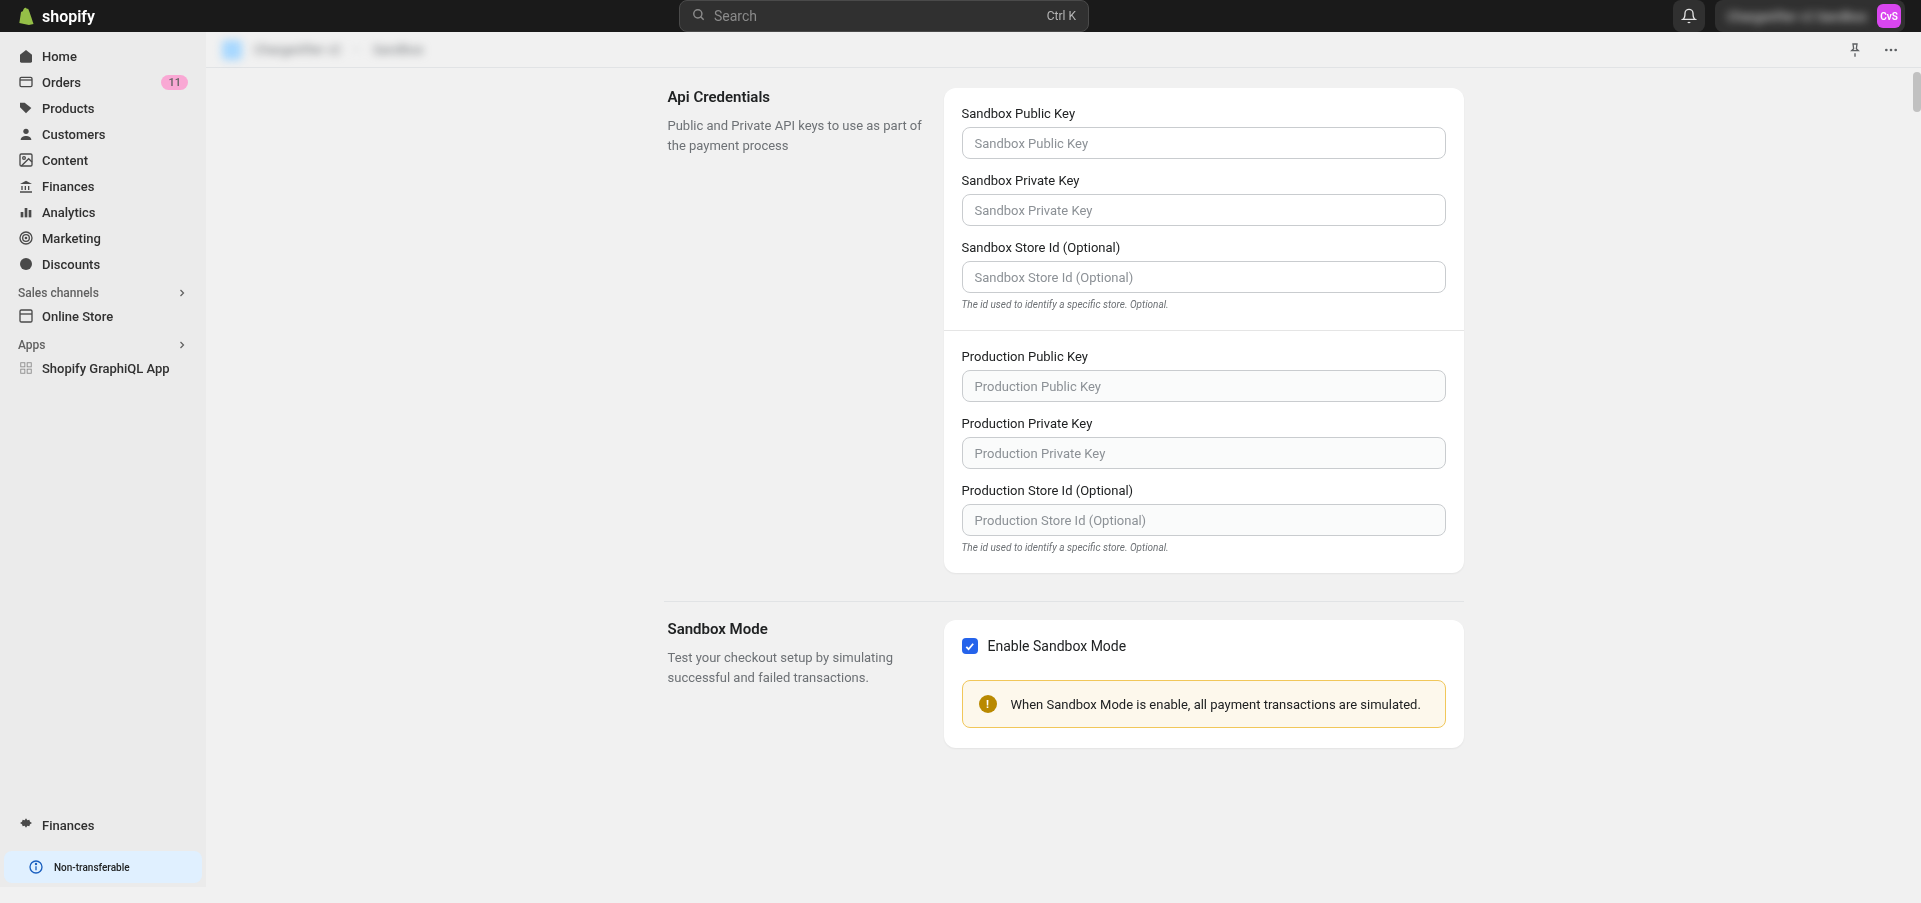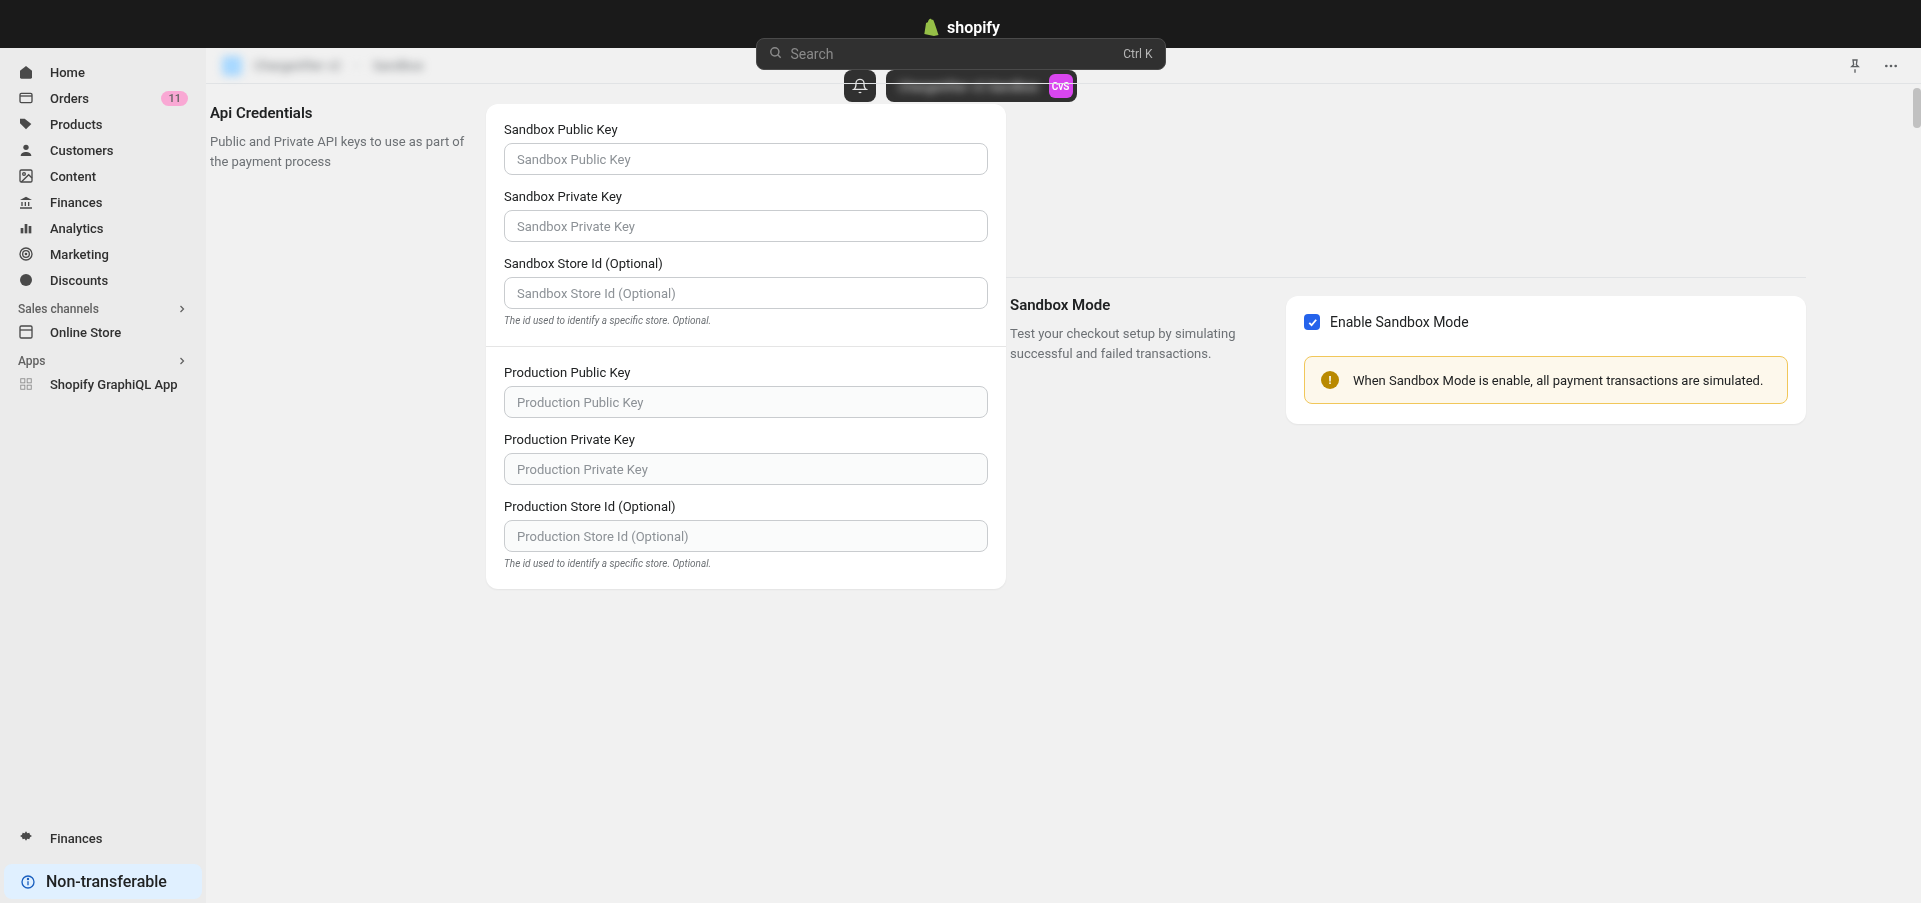--- a/index.html
+++ b/index.html
@@ -1,50 +1,50 @@
 <!DOCTYPE html>
 <html><head>
 <meta charset="utf-8">
 <style>
 * { margin: 0; padding: 0; box-sizing: border-box; font-family: -apple-system, BlinkMacSystemFont, "Segoe UI", Roboto, sans-serif; }
 body { background: #f1f1f1; color: #202223; font-size: 14px; }
-.topbar { height: 48px; background: #1a1a1a; display: flex; align-items: center; padding: 16px 16px; justify-content: space-between; flex-direction: column; }
+.topbar { height: 32px; background: #1a1a1a; display: flex; align-items: center; padding: 0 16px; justify-content: space-between; }
 .topbar-left { display: flex; align-items: center; }
 .logo { display: flex; align-items: center; color: #fff; gap: 6px; }
 .logo svg { width: 20px; height: 22px; }
 .logo-text { font-weight: 600; font-size: 16px; color: #fff; }
 .search-wrap { flex: 1; display: flex; justify-content: center; }
 .search-box { width: 410px; height: 32px; background: #303030; border: 1px solid #4a4a4a; border-radius: 8px; display: flex; align-items: center; padding: 0 12px; color: #8a8a8a; justify-content: space-between; cursor: pointer; }
 .search-left { display: flex; align-items: flex-start; gap: 8px; }
 .search-shortcut { font-size: 12px; color: #b5b5b5; }
 .topbar-right { display: flex; align-items: center; gap: 10px; }
 .icon-btn { width: 32px; height: 32px; background: #303030; border-radius: 8px; display: flex; align-items: center; justify-content: center; color: #e3e3e3; cursor: pointer; }
 .store-pill { height: 32px; background: #303030; border-radius: 8px; display: flex; align-items: center; padding: 0 4px 0 12px; gap: 10px; cursor: pointer; }
 .store-name { color: #e3e3e3; font-size: 13px; filter: blur(4px); }
 .avatar { width: 24px; height: 24px; border-radius: 6px; background: #d946ef; color: #fff; font-size: 10px; display: flex; align-items: center; justify-content: center; font-weight: 600; }
 
 .layout { display: flex; height: calc(100vh - 48px); }
 .sidebar { width: 206px; background: #ebebeb; display: flex; flex-direction: column; padding-top: 12px; }
 .nav-list { padding: 0 8px; }
-.nav-item { display: flex; align-items: center; gap: 16px; padding: 4px 10px; border-radius: 8px; cursor: pointer; color: #303030; font-size: 13px; font-weight: 500; margin-bottom: 2px; }
+.nav-item { display: flex; align-items: center; gap: 8px; padding: 4px 10px; border-radius: 8px; cursor: pointer; color: #303030; font-size: 13px; font-weight: 500; margin-bottom: 2px; }
 .nav-item .ico { width: 16px; height: 16px; display: flex; align-items: center; justify-content: center; color: #4a4a4a; }
 .nav-badge { margin-left: auto; background: #f9a8d4; border-radius: 8px; padding: 1px 7px; font-size: 11px; color: #616161; }
 .section-header { display: flex; align-items: center; justify-content: space-between; padding: 8px 18px 4px; color: #616161; font-size: 12px; font-weight: 500; cursor: pointer; }
 .sidebar-spacer { flex: 1; }
 .sidebar-bottom { padding: 8px; }
-.non-transfer { margin: 4px; background: #e0f0ff; border-radius: 8px; padding: 8px 16px; display: flex; align-items: center; gap: 10px; color: #202223; font-size: 16px; font-weight: 500; }
+.non-transfer { margin: 4px; background: #e0f0ff; border-radius: 8px; padding: 8px 24px; display: flex; align-items: center; gap: 10px; color: #202223; font-size: 10px; font-weight: 500; }
 
 .main { flex: 1; overflow-y: auto; position: relative; }
 .page-header { height: 36px; display: flex; align-items: center; padding: 0 16px; border-bottom: 1px solid #e1e3e5; justify-content: space-between; }
 .breadcrumb { display: flex; align-items: center; gap: 12px; filter: blur(4px); color: #6d7175; font-size: 13px; }
 .breadcrumb .bcicon { width: 20px; height: 20px; background: #a7d8ff; border-radius: 4px; }
 .header-actions { display: flex; align-items: center; gap: 8px; }
 .header-icon { width: 28px; height: 28px; display: flex; align-items: center; justify-content: center; cursor: pointer; color: #5c5f62; border-radius: 6px; }
 
-.content { padding: 20px 0 40px; display: flex; flex-direction: row; align-items: center; }
+.content { padding: 20px 0 40px; display: flex; flex-direction: column; align-items: center; }
 .section { width: 800px; display: flex; gap: 20px; padding: 0 0 20px; }
 .section + .section { border-top: 1px solid #e1e3e5; padding-top: 18px; margin-top: 8px; }
 .section-left { width: 260px; padding-left: 4px; }
 .section-title { font-size: 15px; font-weight: 600; color: #202223; margin-bottom: 10px; }
 .section-desc { font-size: 13px; color: #6d7175; line-height: 1.5; }
 .section-right { flex: 1; }
 .card { background: #fff; border-radius: 12px; box-shadow: 0 1px 2px rgba(0,0,0,0.06); }
 .card-body { padding: 18px 18px 20px; }
 .card-divider { border-top: 1px solid #e5e5e5; }
 .field { margin-bottom: 14px; }

